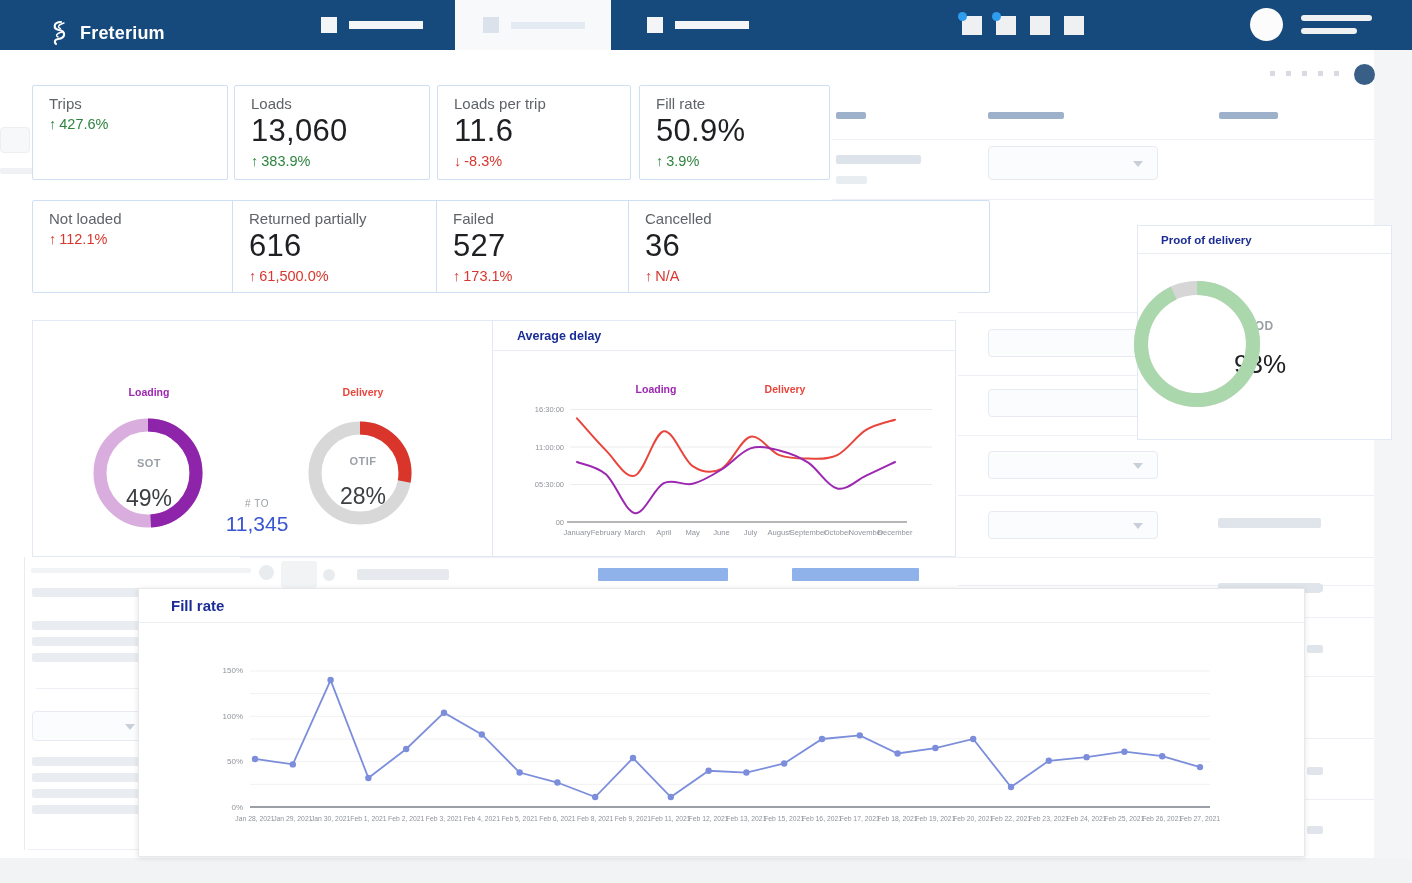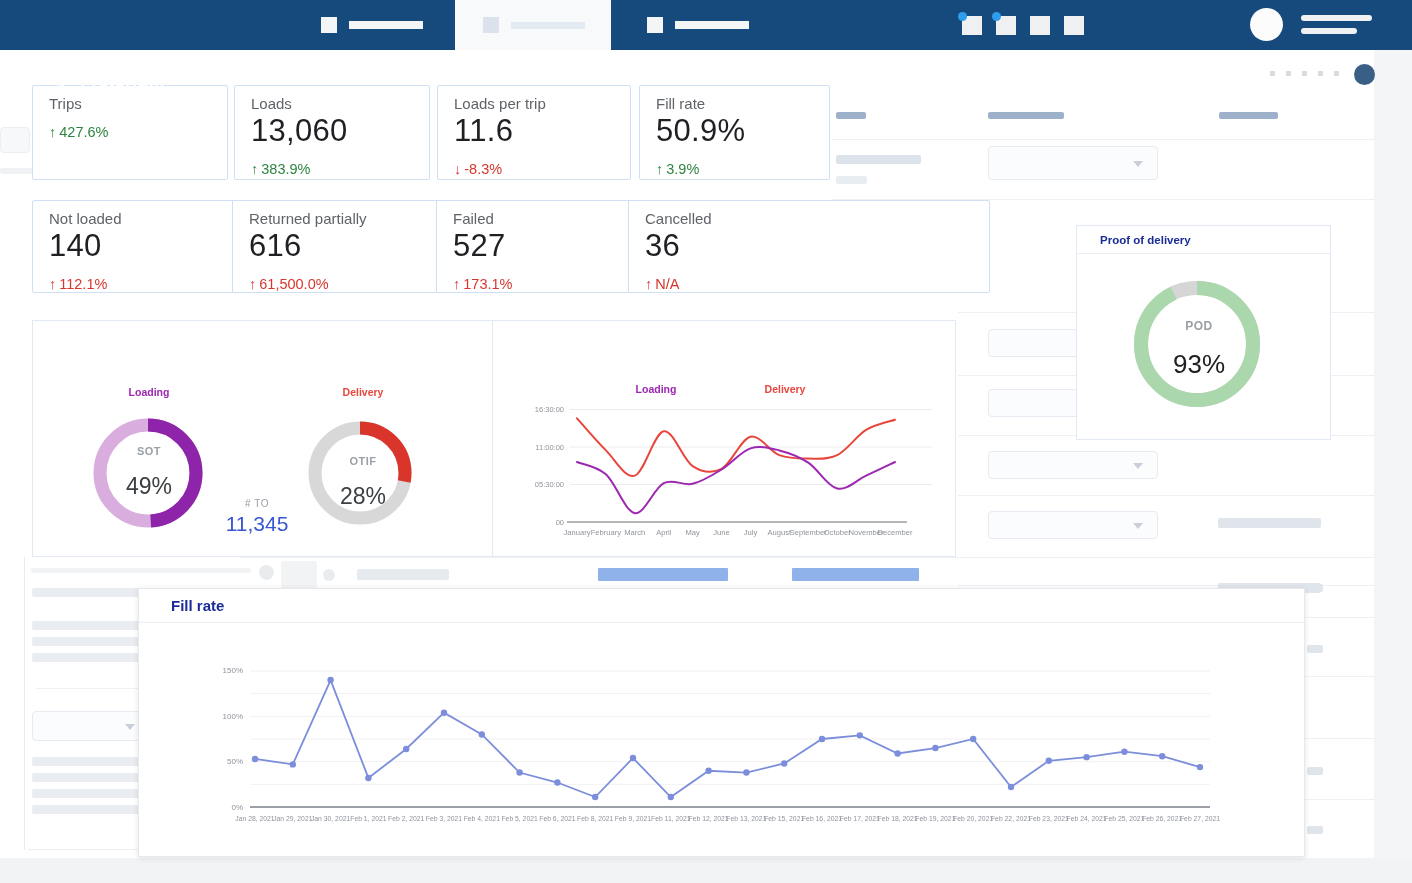--- a/index.html
+++ b/index.html
@@ -1,21 +1,21 @@
 <!DOCTYPE html>
 <html><head>
 <meta charset="utf-8">
 <style>
   html,body{margin:0;padding:0;background:#e9eaec;}
   *{box-sizing:border-box;}
   .stage{position:relative;width:1412px;height:883px;background:#ffffff;overflow:hidden;
          font-family:"Liberation Sans",sans-serif;}
   
   .navbar{position:absolute;left:0;top:0;width:1412px;height:50px;background:#174a7c;z-index:5;}
-  .brand{position:absolute;left:48px;top:0;height:66px;display:flex;align-items:center;gap:8px;margin-top:48px;}
+  .brand{position:absolute;left:48px;top:0;height:66px;display:flex;align-items:center;gap:8px;}
   .brand-text{color:#fff;font-size:18px;font-weight:600;letter-spacing:.2px;}
   .nav-tab{position:absolute;top:0;height:50px;display:flex;align-items:center;gap:12px;}
   .tab-sq{width:16px;height:16px;background:#f4f5f7;display:inline-block;}
   .tab-bar{width:74px;height:8px;background:#f4f5f7;display:inline-block;}
   .nav-tab.active{background:#f8f9fb;}
   .nav-tab.active .tab-sq{background:#dce2ec;}
   .nav-tab.active .tab-bar{background:#e4eaf2;height:7px;}
   .nav-icon{position:absolute;top:16px;width:20px;height:19px;background:#eef0f2;}
   .nav-dot{position:absolute;top:12px;width:9px;height:9px;border-radius:50%;background:#2f9ded;}
   .avatar{position:absolute;left:1250px;top:8px;width:33px;height:33px;border-radius:50%;background:#fcfcfc;}
@@ -29,21 +29,21 @@
   .sk-select{position:absolute;border:1px solid #e7eaf0;border-radius:4px;background:#fbfcfd;}
   .chev{position:absolute;right:14px;top:50%;margin-top:-2px;width:0;height:0;
         border-left:5px solid transparent;border-right:5px solid transparent;border-top:6px solid #c9cfd8;}
   .bg-dot{position:absolute;width:5px;height:5px;background:#d8dce1;}
   .bg-circle{position:absolute;border-radius:50%;}
   
   .fg{position:absolute;inset:0;z-index:2;}
   .kpi-card{position:absolute;background:#fff;border:1px solid #cfe0f5;border-radius:2px;padding:9px 16px;}
   .kpi-label{font-size:15px;color:#5f6368;}
   .kpi-value{font-size:31px;color:#1f2023;margin-top:1px;letter-spacing:.3px;}
-  .kpi-delta{font-size:14.5px;margin-top:12px;font-weight:500;}
+  .kpi-delta{font-size:14.5px;margin-top:4px;font-weight:500;}
   .kpi-arrow{font-weight:700;margin-right:3px;}
   .positive{color:#2e8540;} .negative{color:#d6372e;}
   .kpi-strip{position:absolute;left:32px;top:200px;width:958px;height:93px;background:#fff;
              border:1px solid #cfe0f5;border-radius:2px;display:flex;}
   .kpi-cell{padding:9px 0 0 16px;border-right:1px solid #cfe0f5;}
   .kpi-cell:last-child{border-right:none;}
   
   .panel{position:absolute;background:#fff;border:1px solid #e2e9f5;}
   .panel-header{height:30px;border-bottom:1px solid #e9ecf2;display:flex;align-items:center;}
   .panel-title{font-size:12.5px;font-weight:700;color:#1a2d96;padding-left:24px;}
@@ -194,21 +194,20 @@
     </div>
     <div class="kpi-card" style="left:639px;top:85px;width:191px;height:95px;">
       <div class="kpi-label">Fill rate</div>
       <div class="kpi-value">50.9%</div>
       <div class="kpi-delta positive"><span class="kpi-arrow">↑</span><span>3.9%</span></div>
     </div>
 
     <div class="kpi-strip">
       <div class="kpi-cell" style="width:200px;">
         <div class="kpi-label">Not loaded</div>
-        <div class="kpi-value">140</div>
         <div class="kpi-delta negative"><span class="kpi-arrow">↑</span><span>112.1%</span></div>
       </div>
       <div class="kpi-cell" style="width:204px;">
         <div class="kpi-label">Returned partially</div>
         <div class="kpi-value">616</div>
         <div class="kpi-delta negative"><span class="kpi-arrow">↑</span><span>61,500.0%</span></div>
       </div>
       <div class="kpi-cell" style="width:192px;">
         <div class="kpi-label">Failed</div>
         <div class="kpi-value">527</div>
@@ -217,21 +216,21 @@
       <div class="kpi-cell" style="width:157px;">
         <div class="kpi-label">Cancelled</div>
         <div class="kpi-value">36</div>
         <div class="kpi-delta negative"><span class="kpi-arrow">↑</span><span>N/A</span></div>
       </div>
     </div>
 
     <div class="panel" style="left:32px;top:320px;width:461px;height:237px;">
       <span class="legend-label lg-purple" style="left:116px;top:65px;">Loading</span>
       <span class="legend-label lg-red" style="left:330px;top:65px;">Delivery</span>
-      <div class="donut-center" style="left:116px;top:124px;">
+      <div class="donut-center" style="left:116px;top:136px;">
         <div class="dc-label">SOT</div>
         <div class="dc-value">49%</div>
       </div>
       <div class="donut-center" style="left:330px;top:134px;">
         <div class="dc-label">OTIF</div>
         <div class="dc-value">28%</div>
       </div>
       <div class="to-block" style="left:224px;top:177px;">
         <div class="to-label"># TO</div>
         <div class="to-value">11,345</div>
@@ -240,20 +239,23 @@
     <svg id="sot-donut-svg" class="chart-svg" style="left:88px;top:413px;" width="120" height="120">
         <circle cx="60" cy="60" r="48" fill="none" stroke="#d9aede" stroke-width="13"></circle>
         <circle cx="60" cy="60" r="48" fill="none" stroke="#8e24aa" stroke-width="13" stroke-dasharray="147.78051842486389 301.59289474462014" transform="rotate(-90 60 60)"></circle>
       </svg>
     <svg id="otif-donut-svg" class="chart-svg" style="left:302px;top:415px;" width="116" height="116">
         <circle cx="58" cy="58" r="45" fill="none" stroke="#d8d8d8" stroke-width="13"></circle>
         <circle cx="58" cy="58" r="45" fill="none" stroke="#da352b" stroke-width="13" stroke-dasharray="79.1681348704628 282.7433388230814" transform="rotate(-90 58 58)"></circle>
       </svg>
 
     <div class="panel" style="left:492px;top:320px;width:464px;height:237px;">
+      <div class="panel-header">
+        <span class="panel-title">Average delay</span>
+      </div>
       <span class="legend-label lg-purple" style="left:163px;top:62px;">Loading</span>
       <span class="legend-label lg-red" style="left:292px;top:62px;">Delivery</span>
     </div>
     <svg id="avg-delay-svg" class="chart-svg" style="left:492px;top:352px;" width="464" height="200">
         <text x="72" y="172.5" text-anchor="end" font-size="7.5" fill="#8f939b">00</text>
         <line x1="78" y1="132.501" x2="440" y2="132.501" stroke="#ececec"></line>
         <text x="72" y="135.001" text-anchor="end" font-size="7.5" fill="#8f939b">05:30:00</text>
         <line x1="78" y1="95.00200000000001" x2="440" y2="95.00200000000001" stroke="#ececec"></line>
         <text x="72" y="97.50200000000001" text-anchor="end" font-size="7.5" fill="#8f939b">11:00:00</text>
         <line x1="78" y1="57.503" x2="440" y2="57.503" stroke="#ececec"></line>
@@ -268,21 +270,21 @@
         <text x="258.4545454545455" y="183" text-anchor="middle" font-size="7.6" fill="#8f939b">July</text>
         <text x="287.3636363636364" y="183" text-anchor="middle" font-size="7.6" fill="#8f939b">August</text>
         <text x="316.27272727272725" y="183" text-anchor="middle" font-size="7.6" fill="#8f939b">September</text>
         <text x="345.1818181818182" y="183" text-anchor="middle" font-size="7.6" fill="#8f939b">October</text>
         <text x="374.0909090909091" y="183" text-anchor="middle" font-size="7.6" fill="#8f939b">November</text>
         <text x="403" y="183" text-anchor="middle" font-size="7.6" fill="#8f939b">December</text>
         <path d="M85,66.36640000000001C89.81818181818181,71.70716666666668 104.27272727272727,88.86580000000001 113.9090909090909,98.411C123.54545454545455,107.9562 133.1818181818182,126.81933333333333 142.8181818181818,123.6376C152.45454545454544,120.45586666666668 162.09090909090912,80.91146666666667 171.72727272727275,79.3206C181.36363636363637,77.72973333333333 191,107.84256666666667 200.63636363636363,114.0924C210.27272727272725,120.34223333333333 219.9090909090909,121.70583333333335 229.54545454545456,116.81960000000001C239.18181818181822,111.93336666666667 248.81818181818187,87.04766666666667 258.4545454545455,84.775C268.0909090909091,82.50233333333334 277.72727272727275,99.54733333333333 287.3636363636364,103.1836C297,106.81986666666667 306.6363636363636,106.5926 316.27272727272725,106.5926C325.9090909090909,106.5926 335.54545454545456,107.9562 345.1818181818182,103.1836C354.8181818181818,98.411 364.4545454545455,83.86593333333334 374.0909090909091,77.95700000000001C383.72727272727275,72.04806666666667 398.1818181818182,69.4345 403,67.73" fill="none" stroke="#e8453c" stroke-width="2" stroke-linecap="round"></path>
         <path d="M85,110.0016C89.81818181818181,112.047 104.27272727272727,113.75150000000001 113.9090909090909,122.274C123.54545454545455,130.7965 133.1818181818182,159.65936666666664 142.8181818181818,161.1366C152.45454545454544,162.61383333333333 162.09090909090912,136.02363333333335 171.72727272727275,131.1374C181.36363636363637,126.25116666666668 191,134.09186666666668 200.63636363636363,131.8192C210.27272727272725,129.54653333333331 219.9090909090909,123.41033333333334 229.54545454545456,117.5014C239.18181818181822,111.59246666666667 248.81818181818187,99.54733333333334 258.4545454545455,96.3656C268.0909090909091,93.18386666666666 277.72727272727275,96.0247 287.3636363636364,98.411C297,100.7973 306.6363636363636,104.31993333333334 316.27272727272725,110.6834C325.9090909090909,117.04686666666667 335.54545454545456,134.43276666666668 345.1818181818182,136.5918C354.8181818181818,138.75083333333333 364.4545454545455,128.0693 374.0909090909091,123.6376C383.72727272727275,119.2059 398.1818181818182,112.27426666666666 403,110.0016" fill="none" stroke="#9c27b0" stroke-width="2" stroke-linecap="round"></path>
       </svg>
 
-    <div class="panel" style="left:1076px;top:225px;width:255px;height:215px;">
+    <div class="panel" style="left:1137px;top:225px;width:255px;height:215px;">
       <div class="panel-header" style="height:28px;">
         <span class="panel-title" style="font-size:11.5px;padding-left:23px;">Proof of delivery</span>
       </div>
       <div class="donut-center" style="left:122px;top:93px;">
         <div class="dc-label" style="font-size:12px;">POD</div>
         <div class="dc-value" style="font-size:26px;color:#202124;">93%</div>
       </div>
     </div>
     <svg id="pod-donut-svg" class="chart-svg" style="left:1127px;top:274px;" width="140" height="140">
         <circle cx="70" cy="70" r="56" fill="none" stroke="#d6d6d6" stroke-width="14"></circle>

